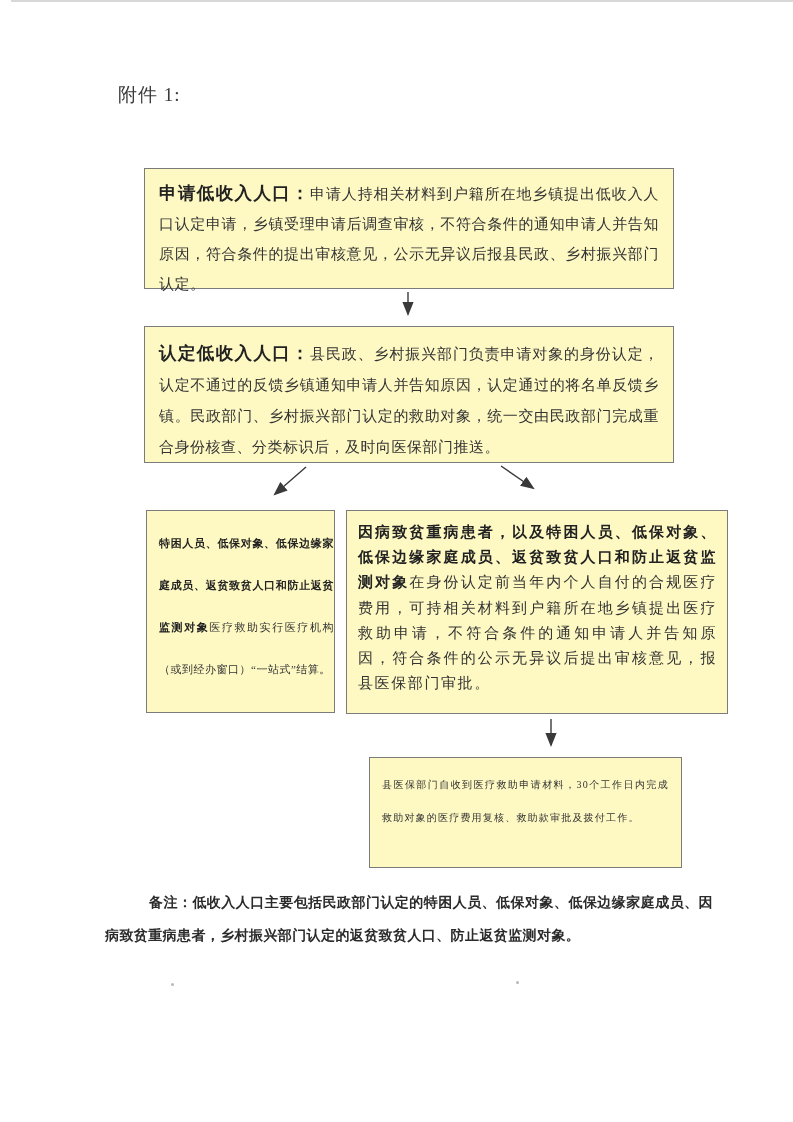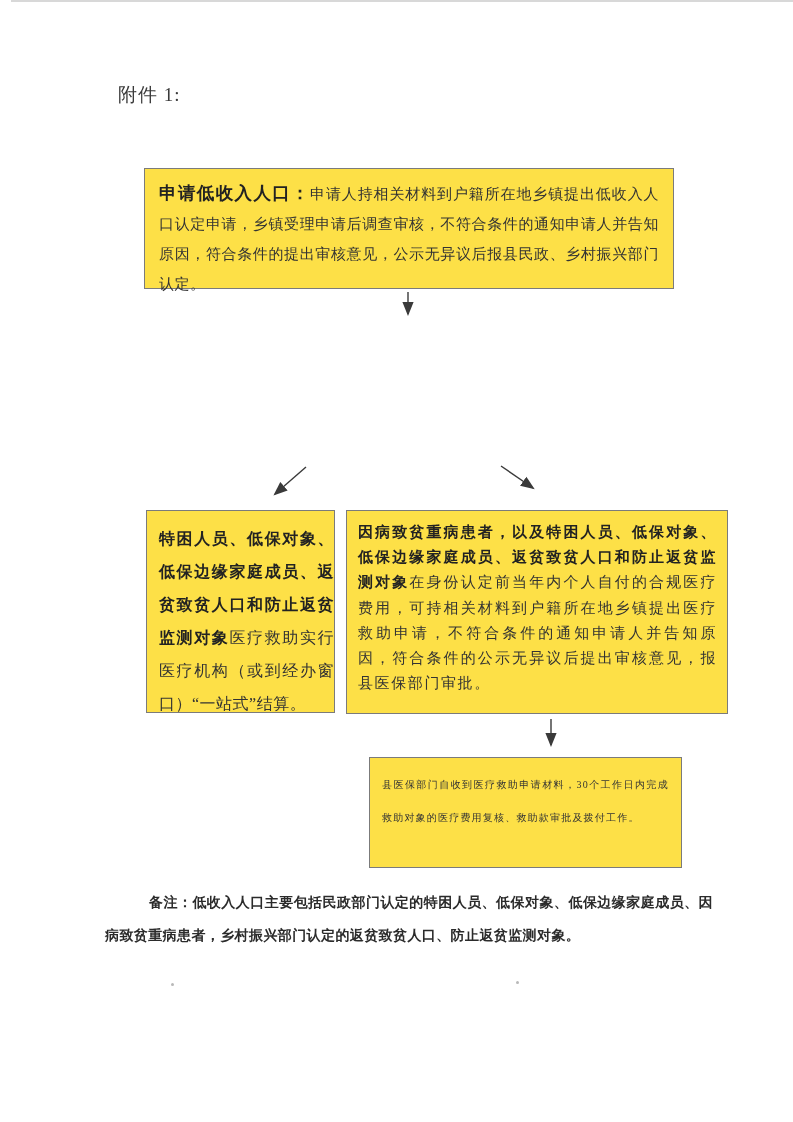--- a/index.html
+++ b/index.html
@@ -27,42 +27,42 @@
     position: absolute; left: 0; top: 118px; width: 100%;
     text-align: center;
     font-size: 27px; font-weight: bold; letter-spacing: 2px;
     color: #323232;
     font-family: "Liberation Sans", sans-serif;
   }
   .flow-box {
     position: absolute;
     border: 1px solid #7b7b7b;
     box-sizing: border-box;
-    background: #fde047;
+    background: #fef9c3;
     text-align: justify;
     color: #333333;
   }
   .flow-box p { margin: 0; }
   .lead { font-weight: bold; color: #222222; }
   .box-apply {
     left: 133px; top: 168px; width: 530px; height: 121px;
     padding: 9px 14px 0 14px;
     font-size: 15px; line-height: 30px; letter-spacing: 0.5px;
   }
   .box-apply .lead { font-size: 17.5px; letter-spacing: 1px; }
   .box-identify {
     left: 133px; top: 326px; width: 530px; height: 137px;
     padding: 11px 14px 0 14px;
     font-size: 15px; line-height: 31px; letter-spacing: 0.5px;
   }
   .box-identify .lead { font-size: 17.5px; letter-spacing: 1px; }
   .box-onestop {
     left: 135px; top: 510px; width: 189px; height: 203px;
     padding: 11px 0 0 12px;
-    font-size: 16px; line-height: 33px; letter-spacing: 0.5px;
+    font-size: 11px; line-height: 42px; letter-spacing: 0.5px;
   }
   .box-illness {
     left: 335px; top: 510px; width: 382px; height: 204px;
     padding: 9px 10px 0 11px;
     font-size: 15px; line-height: 25.2px; letter-spacing: 1.6px;
   }
   .box-approve {
     left: 358px; top: 757px; width: 313px; height: 111px;
     padding: 10px 12px 0 12px;
     font-size: 10px; line-height: 33px; letter-spacing: 1.2px;
@@ -95,20 +95,23 @@
 
   <div class="scan-top-edge"></div>
 
   <div class="attachment-label">附件 1:</div>
 
 
   <div class="flow-box box-apply">
     <p><span class="lead">申请低收入人口：</span><span>申请人持相关材料到户籍所在地乡镇提出低收入人口认定申请，乡镇受理申请后调查审核，不符合条件的通知申请人并告知原因，符合条件的提出审核意见，公示无异议后报县民政、乡村振兴部门认定。</span></p>
   </div>
 
+  <div class="flow-box box-identify">
+    <p><span class="lead">认定低收入人口：</span><span>县民政、乡村振兴部门负责申请对象的身份认定，认定不通过的反馈乡镇通知申请人并告知原因，认定通过的将名单反馈乡镇。民政部门、乡村振兴部门认定的救助对象，统一交由民政部门完成重合身份核查、分类标识后，及时向医保部门推送。</span></p>
+  </div>
 
   <div class="flow-box box-onestop">
     <p><span class="lead">特困人员、低保对象、低保边缘家庭成员、返贫致贫人口和防止返贫监测对象</span><span>医疗救助实行医疗机构（或到经办窗口）“一站式”结算。</span></p>
   </div>
 
   <div class="flow-box box-illness">
     <p><span class="lead">因病致贫重病患者，以及特困人员、低保对象、低保边缘家庭成员、返贫致贫人口和防止返贫监测对象</span><span>在身份认定前当年内个人自付的合规医疗费用，可持相关材料到户籍所在地乡镇提出医疗救助申请，不符合条件的通知申请人并告知原因，符合条件的公示无异议后提出审核意见，报县医保部门审批。</span></p>
   </div>
 
   <div class="flow-box box-approve">

